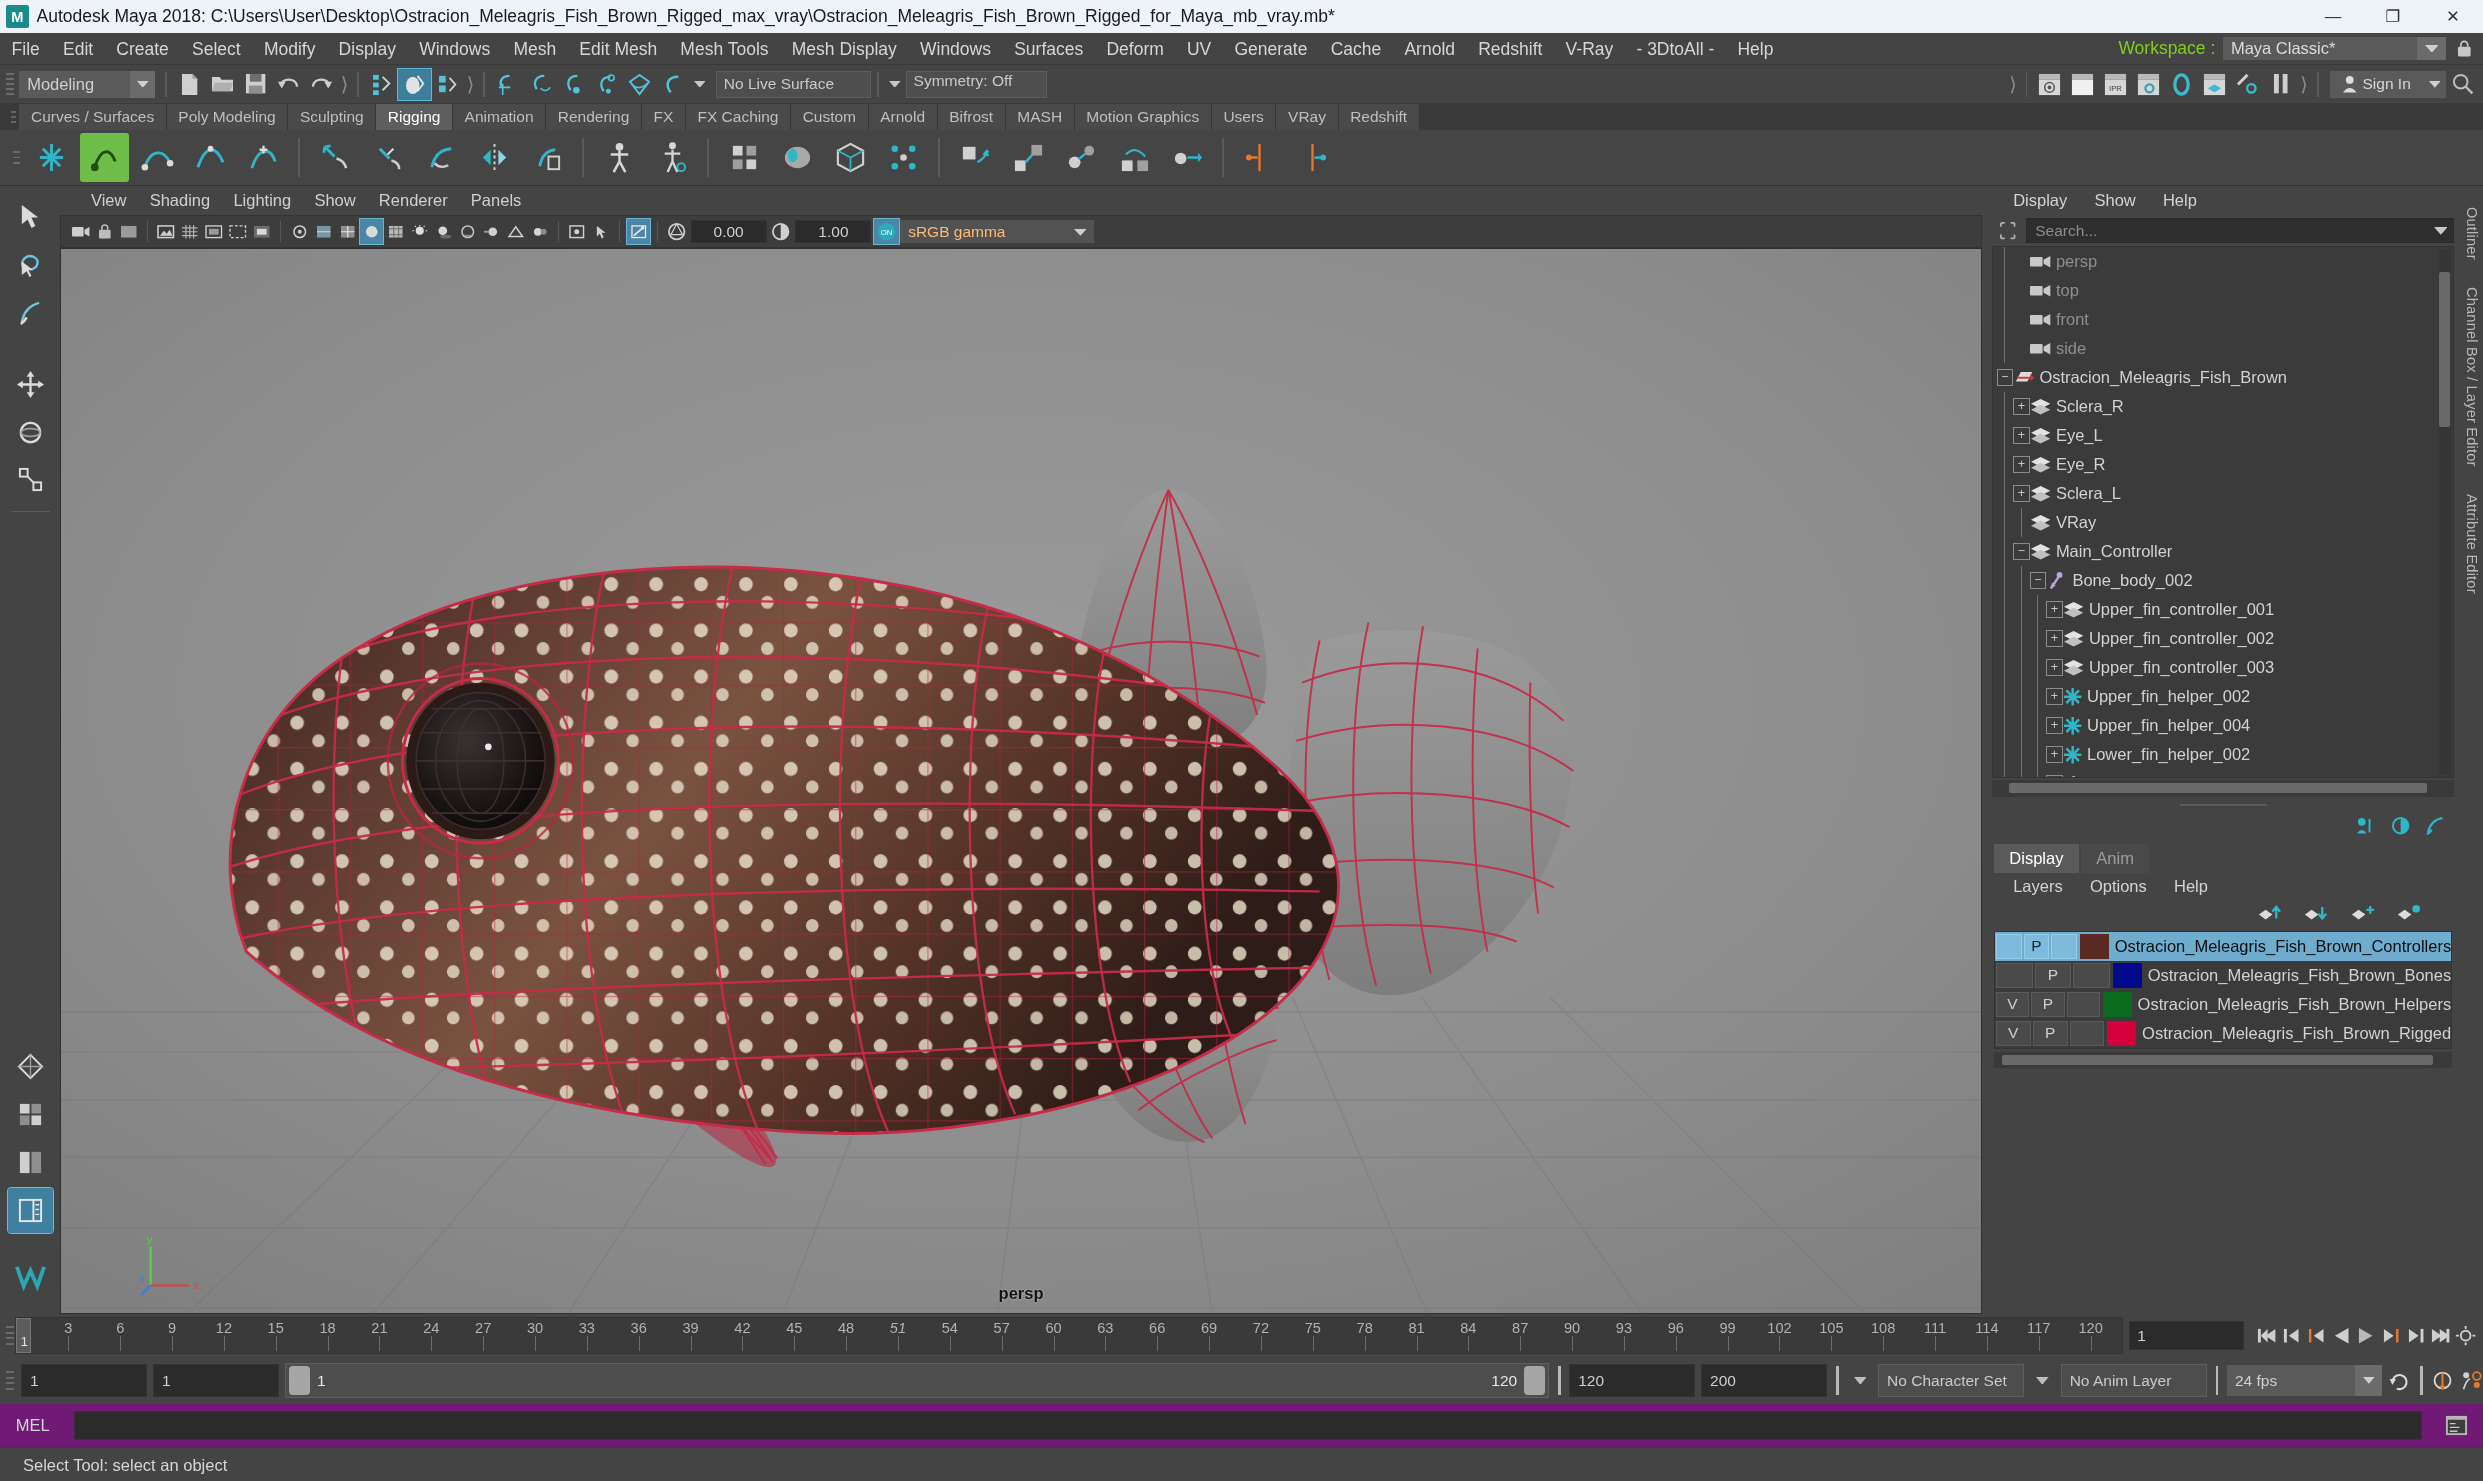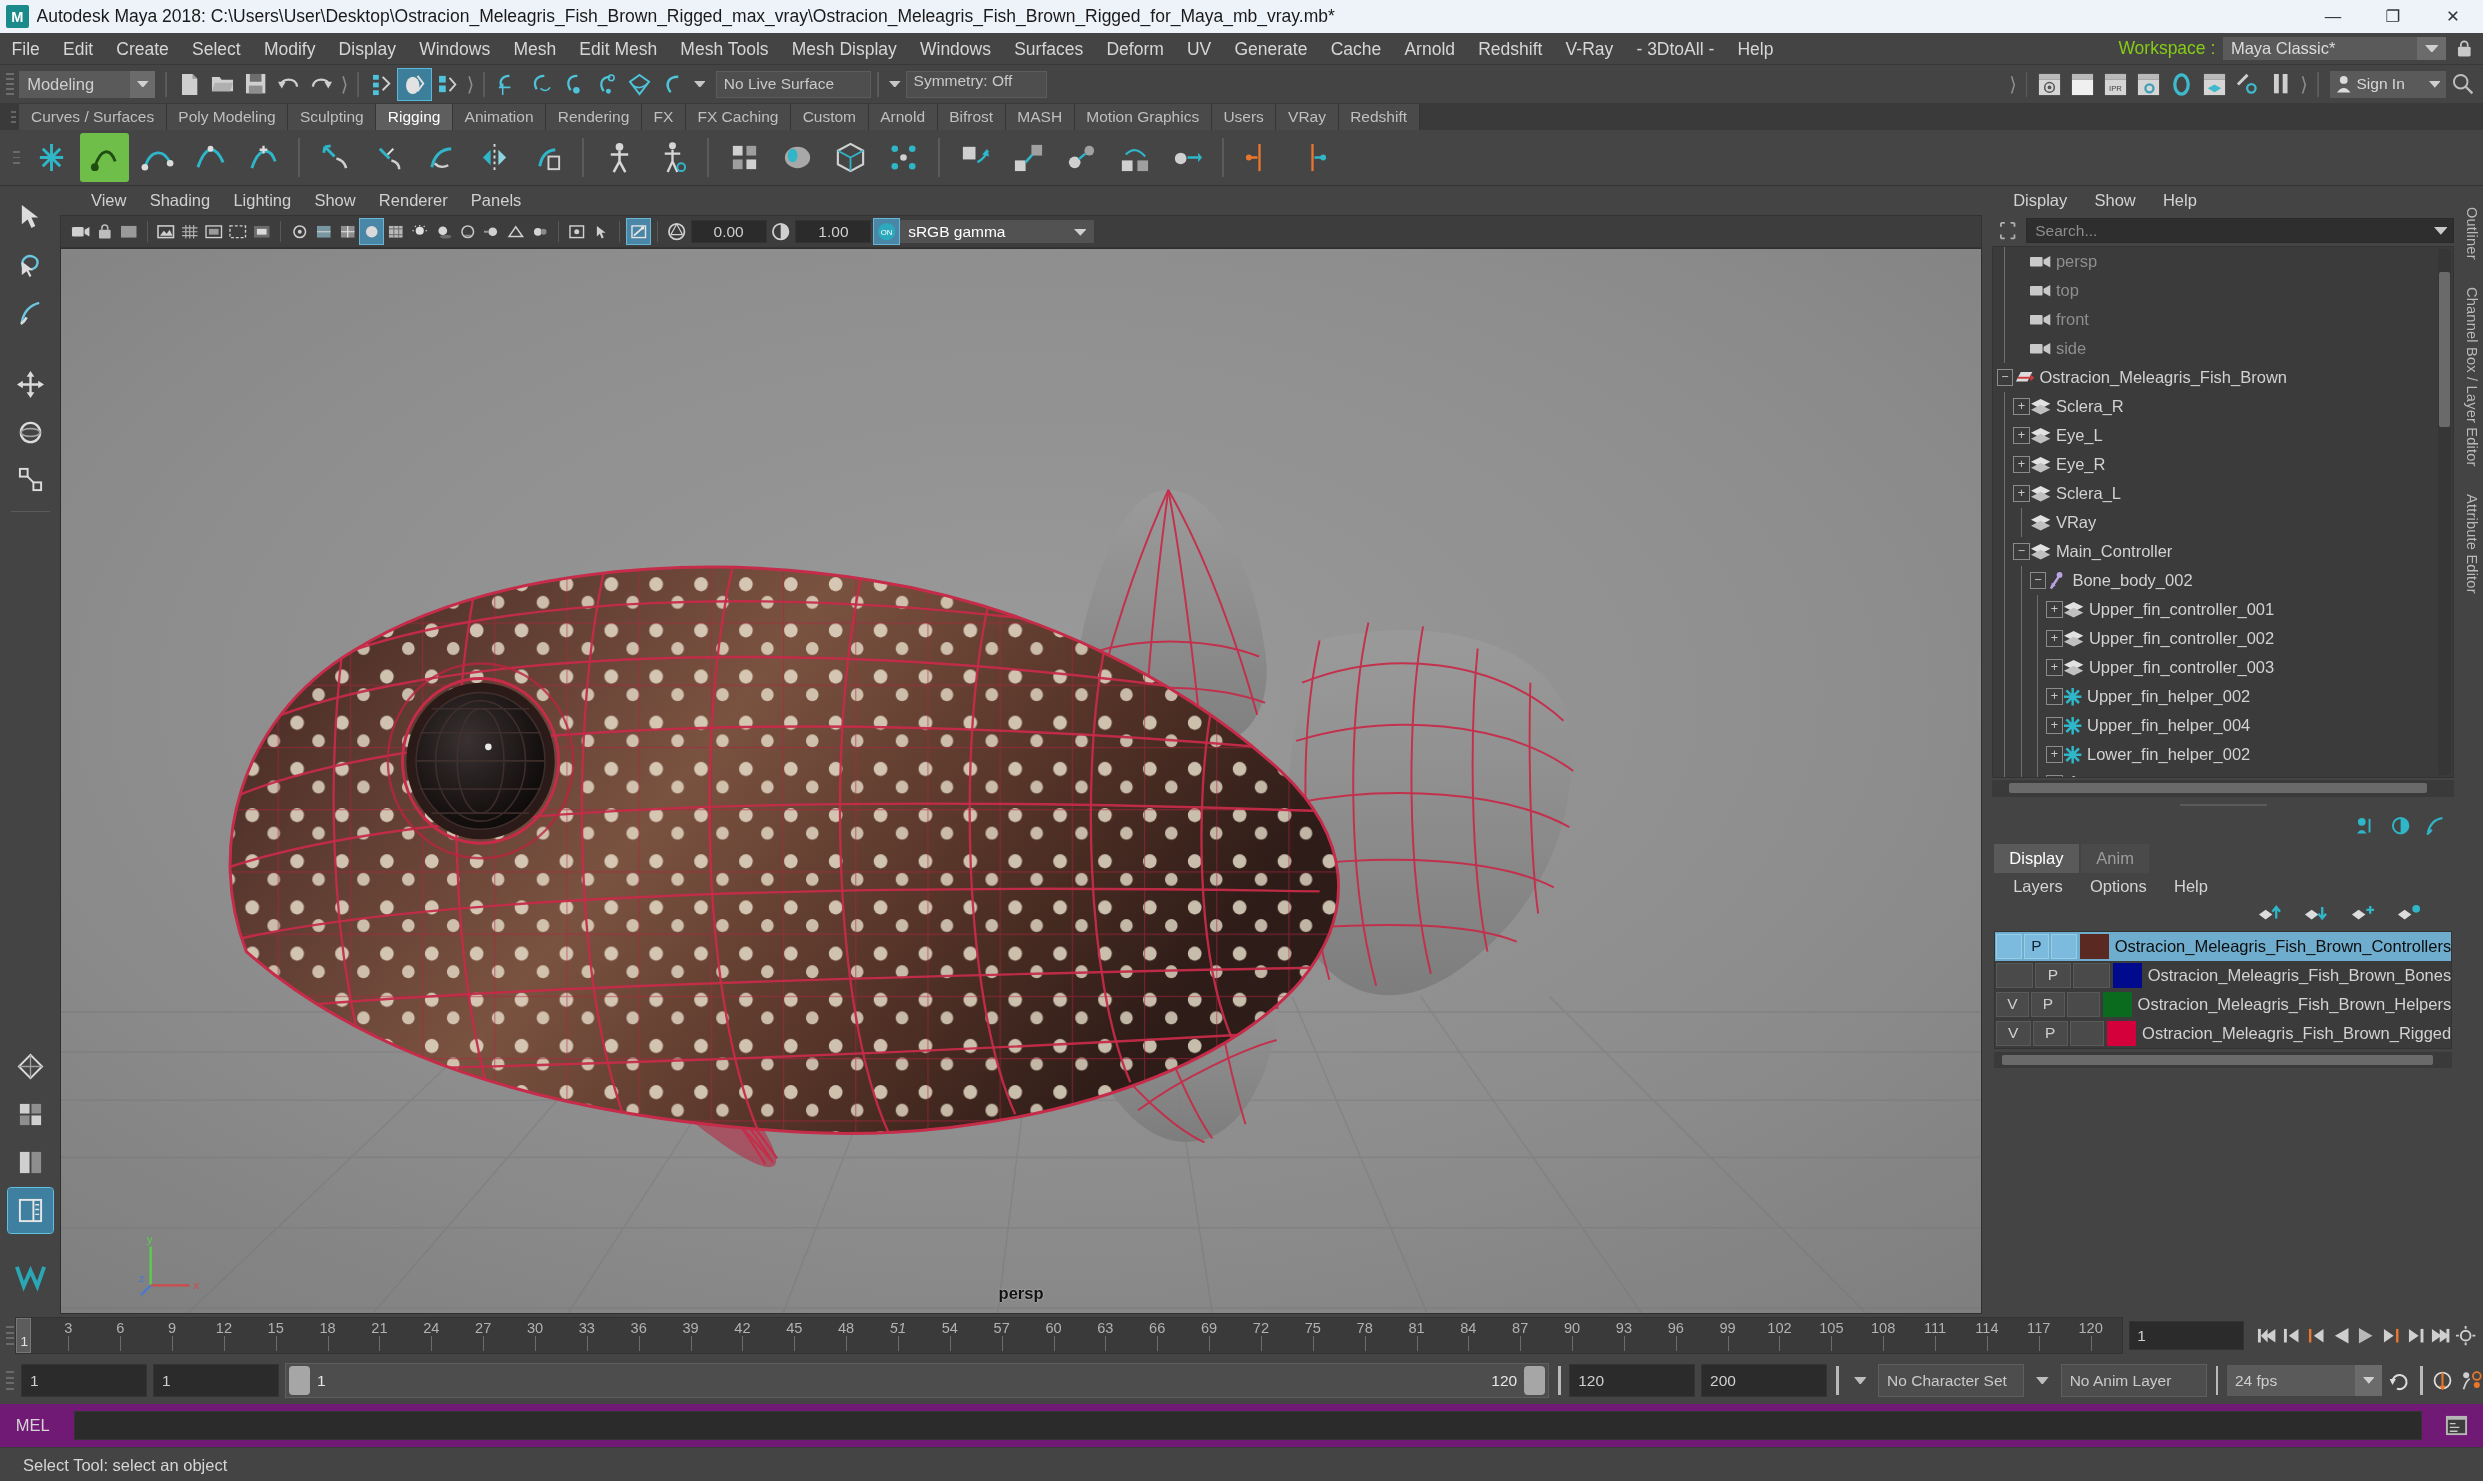--- a/index.html
+++ b/index.html
@@ -68,21 +68,21 @@
     width:155px; height:27px; background:#4e4e4e; border:1px solid #5c5c5c; color:#c9c9c9;
     font-size:15.5px; display:flex; align-items:center; padding-left:6.8px; margin-left:5.8px;
   }
   .symmetry {
     width:141px; height:27px; background:#4e4e4e; border:1px solid #5c5c5c; color:#c9c9c9;
     font-size:15.5px; display:flex; padding-left:6.8px;
   }
   .tri-dn { width:21.3px; height:27px; display:flex; align-items:center; justify-content:center; font-size:10.7px; color:#c2c2c2;}
   .signin {
     width:116px; height:27px; background:#5a5a5a; color:#d8d8d8; font-size:15.5px;
-    display:flex; align-items:center; gap:4.9px; padding-left:6px; position:relative; margin-left:5.8px;
+    display:flex; align-items:center; gap:4.9px; padding-left:12px; position:relative; margin-left:5.8px;
   }
   .signin .arrow { position:absolute; right:5.8px; font-size:10.7px; }
   .right-status { margin-left:auto; display:flex; align-items:center; padding-right:3.9px;}
 
   
   .shelf { background:#3f3f3f; flex:none; border-bottom:1px solid #333; }
   .shelf-tabs { height:26px; display:flex; align-items:stretch; background:#3a3a3a; padding-left:7.8px;}
   .shelf-tabs .lgrip { width:11.6px; display:flex; flex-direction:column; justify-content:center; gap:2.9px; align-items:center;}
   .shelf-tabs .lgrip i { width:5.8px; height:1.9px; background:#666; display:block;}
   .stab {
@@ -108,21 +108,21 @@
   
   .viewcol { flex:1 1 auto; display:flex; flex-direction:column; min-width:0; background:#444; padding:0 3.9px 0 0;}
   .vp-menubar { height:29px; background:#444444; display:flex; align-items:center; padding-left:19.4px; flex:none;}
   .vp-menubar .vm { padding:0 11.6px; height:29px; line-height:29px; font-size:16.5px; color:#d0d0d0;}
   .vp-toolbar { height:33px; background:#3d3d3d; display:flex; align-items:center; padding-left:7.8px; flex:none; gap:1px; border:1px solid #333;}
   .vicon { width:23px; height:25px; flex:none; display:flex; align-items:center; justify-content:center;}
   .vicon.act { background:#4a87a6; outline:1px solid #69b5d6; }
   .vsep { width:1px; height:21.3px; background:#585858; margin:0 5.8px; flex:none;}
   .numfield { width:76px; height:23px; background:#2b2b2b; color:#cfcfcf; font-size:15.5px;
      display:flex; align-items:center; justify-content:center; border:1px solid #333; margin:0 1.9px;}
-  .gamma-sel { width:194px; height:23px; background:#525252; color:#ffffff; font-size:15.5px;
+  .gamma-sel { width:194px; height:23px; background:#525252; color:#fdba74; font-size:15.5px;
      display:flex; align-items:center; padding-left:7.8px; position:relative;}
   .gamma-sel .arrow { position:absolute; right:1.9px; width:25px; text-align:center; font-size:10.7px; color:#cfcfcf;}
 
   .viewport { flex:1 1 auto; position:relative; overflow:hidden; min-height:0;
      border:1px solid #2f2f2f; background:#8b8b8b;}
   .vp-label { position:absolute; left:50%; transform:translateX(-50%); bottom:9.7px;
      font-size:16.5px; font-weight:bold; color:#111; text-shadow:0 0 1.9px #ccc;}
   .axis { position:absolute; left:78px; bottom:13.6px; width:68px; height:68px; }
 
   

